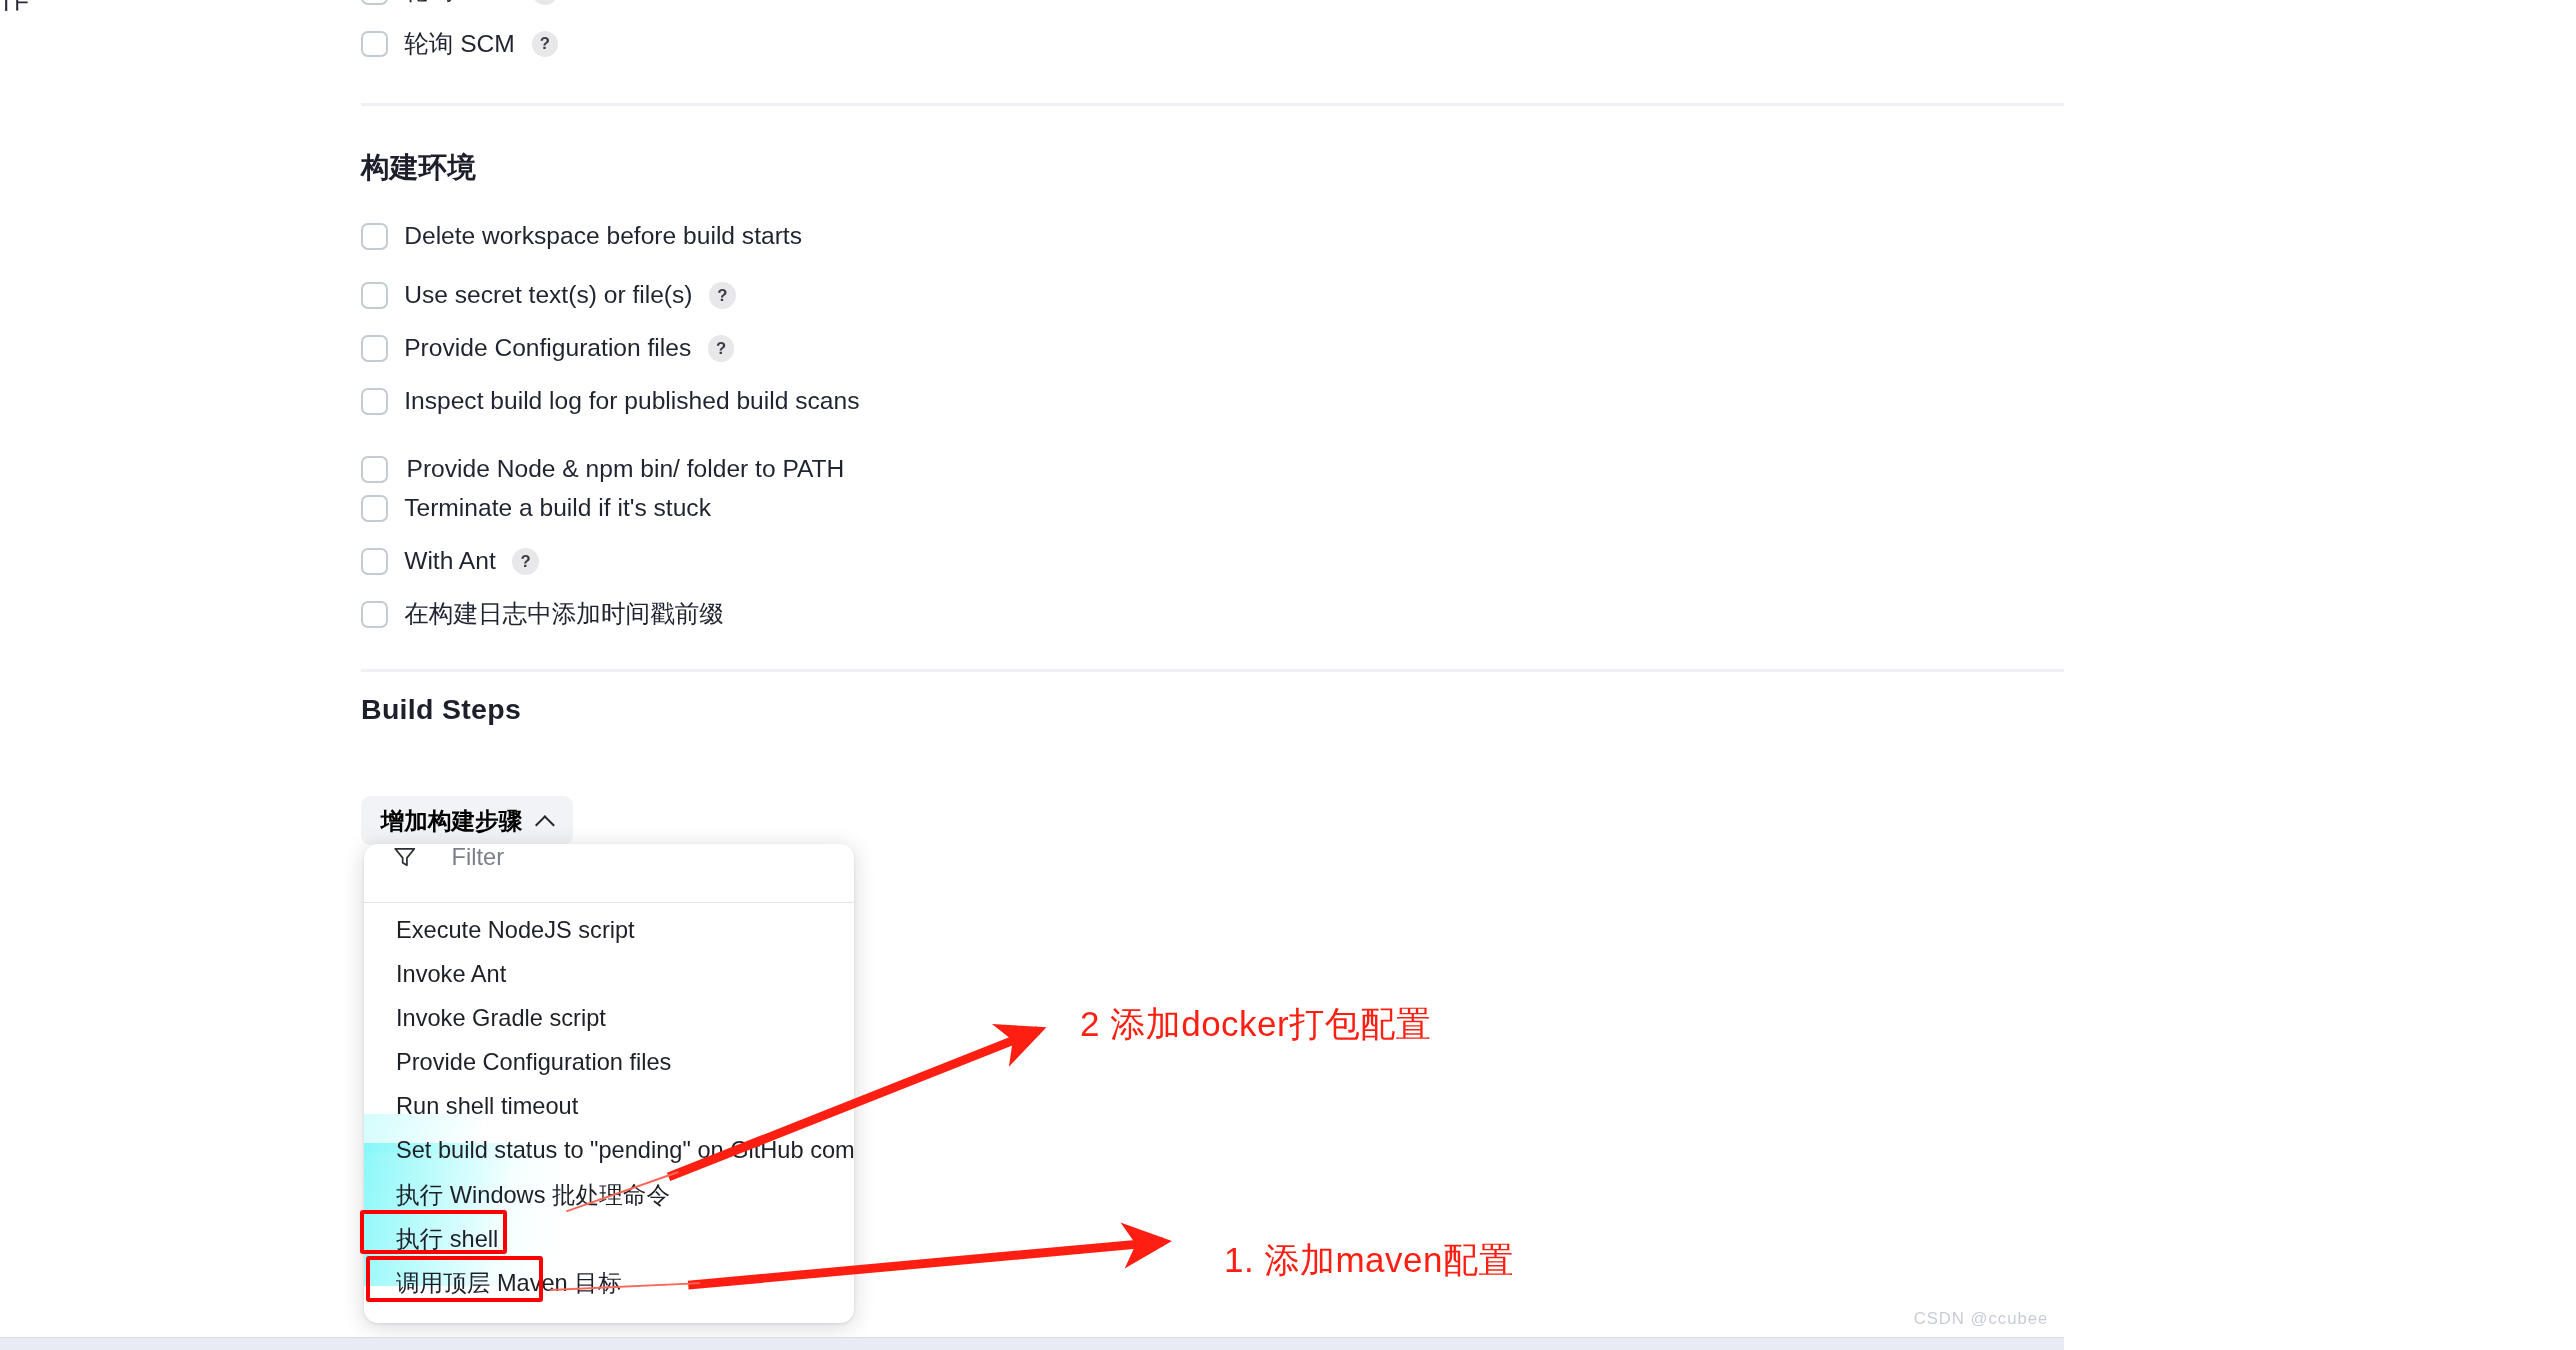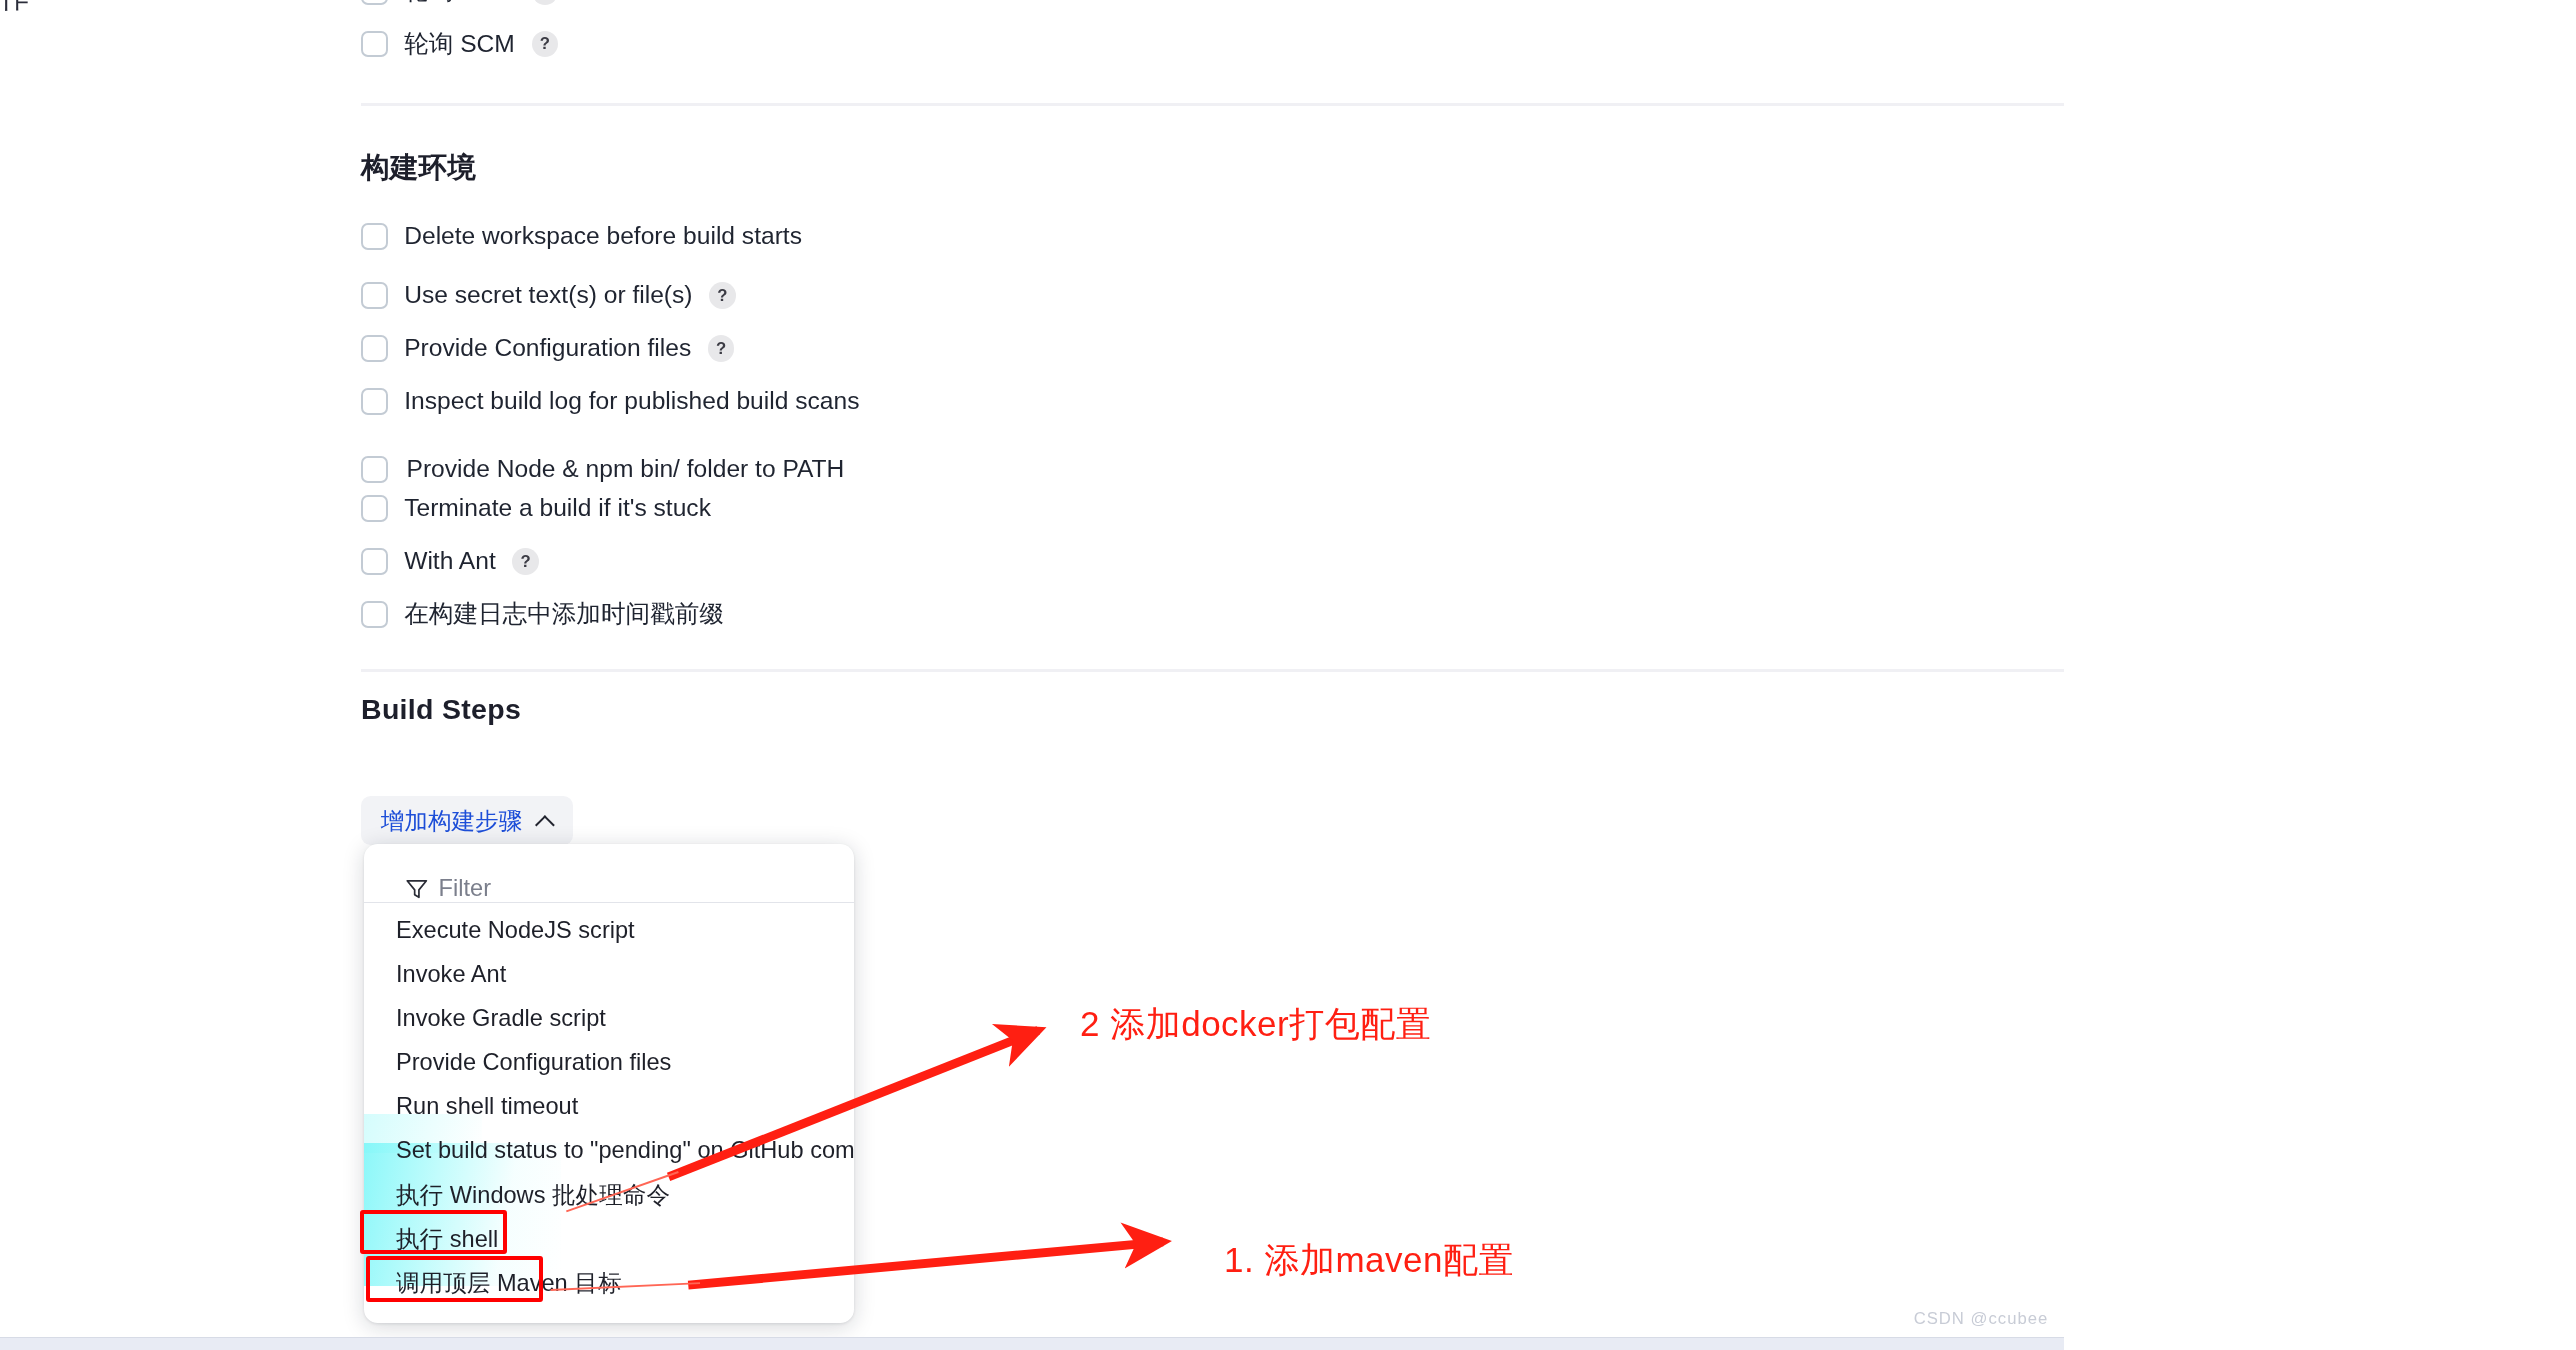--- a/index.html
+++ b/index.html
@@ -105,22 +105,23 @@
     background: #f2f3f6;
     border: none;
     border-radius: 9.8px;
     display: flex;
     align-items: center;
     gap: 13.8px;
     cursor: pointer;
   }
   .addbtn .txt {
     font-size: 23.6px;
-    color: #1d4ed8;
+    color: #000000;
     white-space: nowrap;
+    font-weight: bold;
   }
   .chev {
     width: 17.7px;
     height: 17.7px;
     position: relative;
     flex: 0 0 auto;
   }
   .chev::before {
     content: "";
     position: absolute;
@@ -141,23 +142,23 @@
     width: 490px;
     height: 479px;
     background: #ffffff;
     border-radius: 13.8px;
     box-shadow: 0 3.9px 21.6px rgba(20,25,40,0.17), 0 1px 2.9px rgba(20,25,40,0.10);
     overflow: hidden;
   }
   .dd-filter {
     height: 59px;
     display: flex;
-    align-items: flex-end;
-    gap: 9px;
-    padding-left: 40px;
+    align-items: flex-start;
+    gap: 34px;
+    padding-left: 28px;
     border-bottom: 1px solid #e2e4ea;
     box-sizing: border-box;
   }
   .dd-filter .ph {
     font-size: 23.6px;
     color: #7b7f8c;
   }
   .funnel { flex: 0 0 auto; display:block; }
 
   .dd-list {

